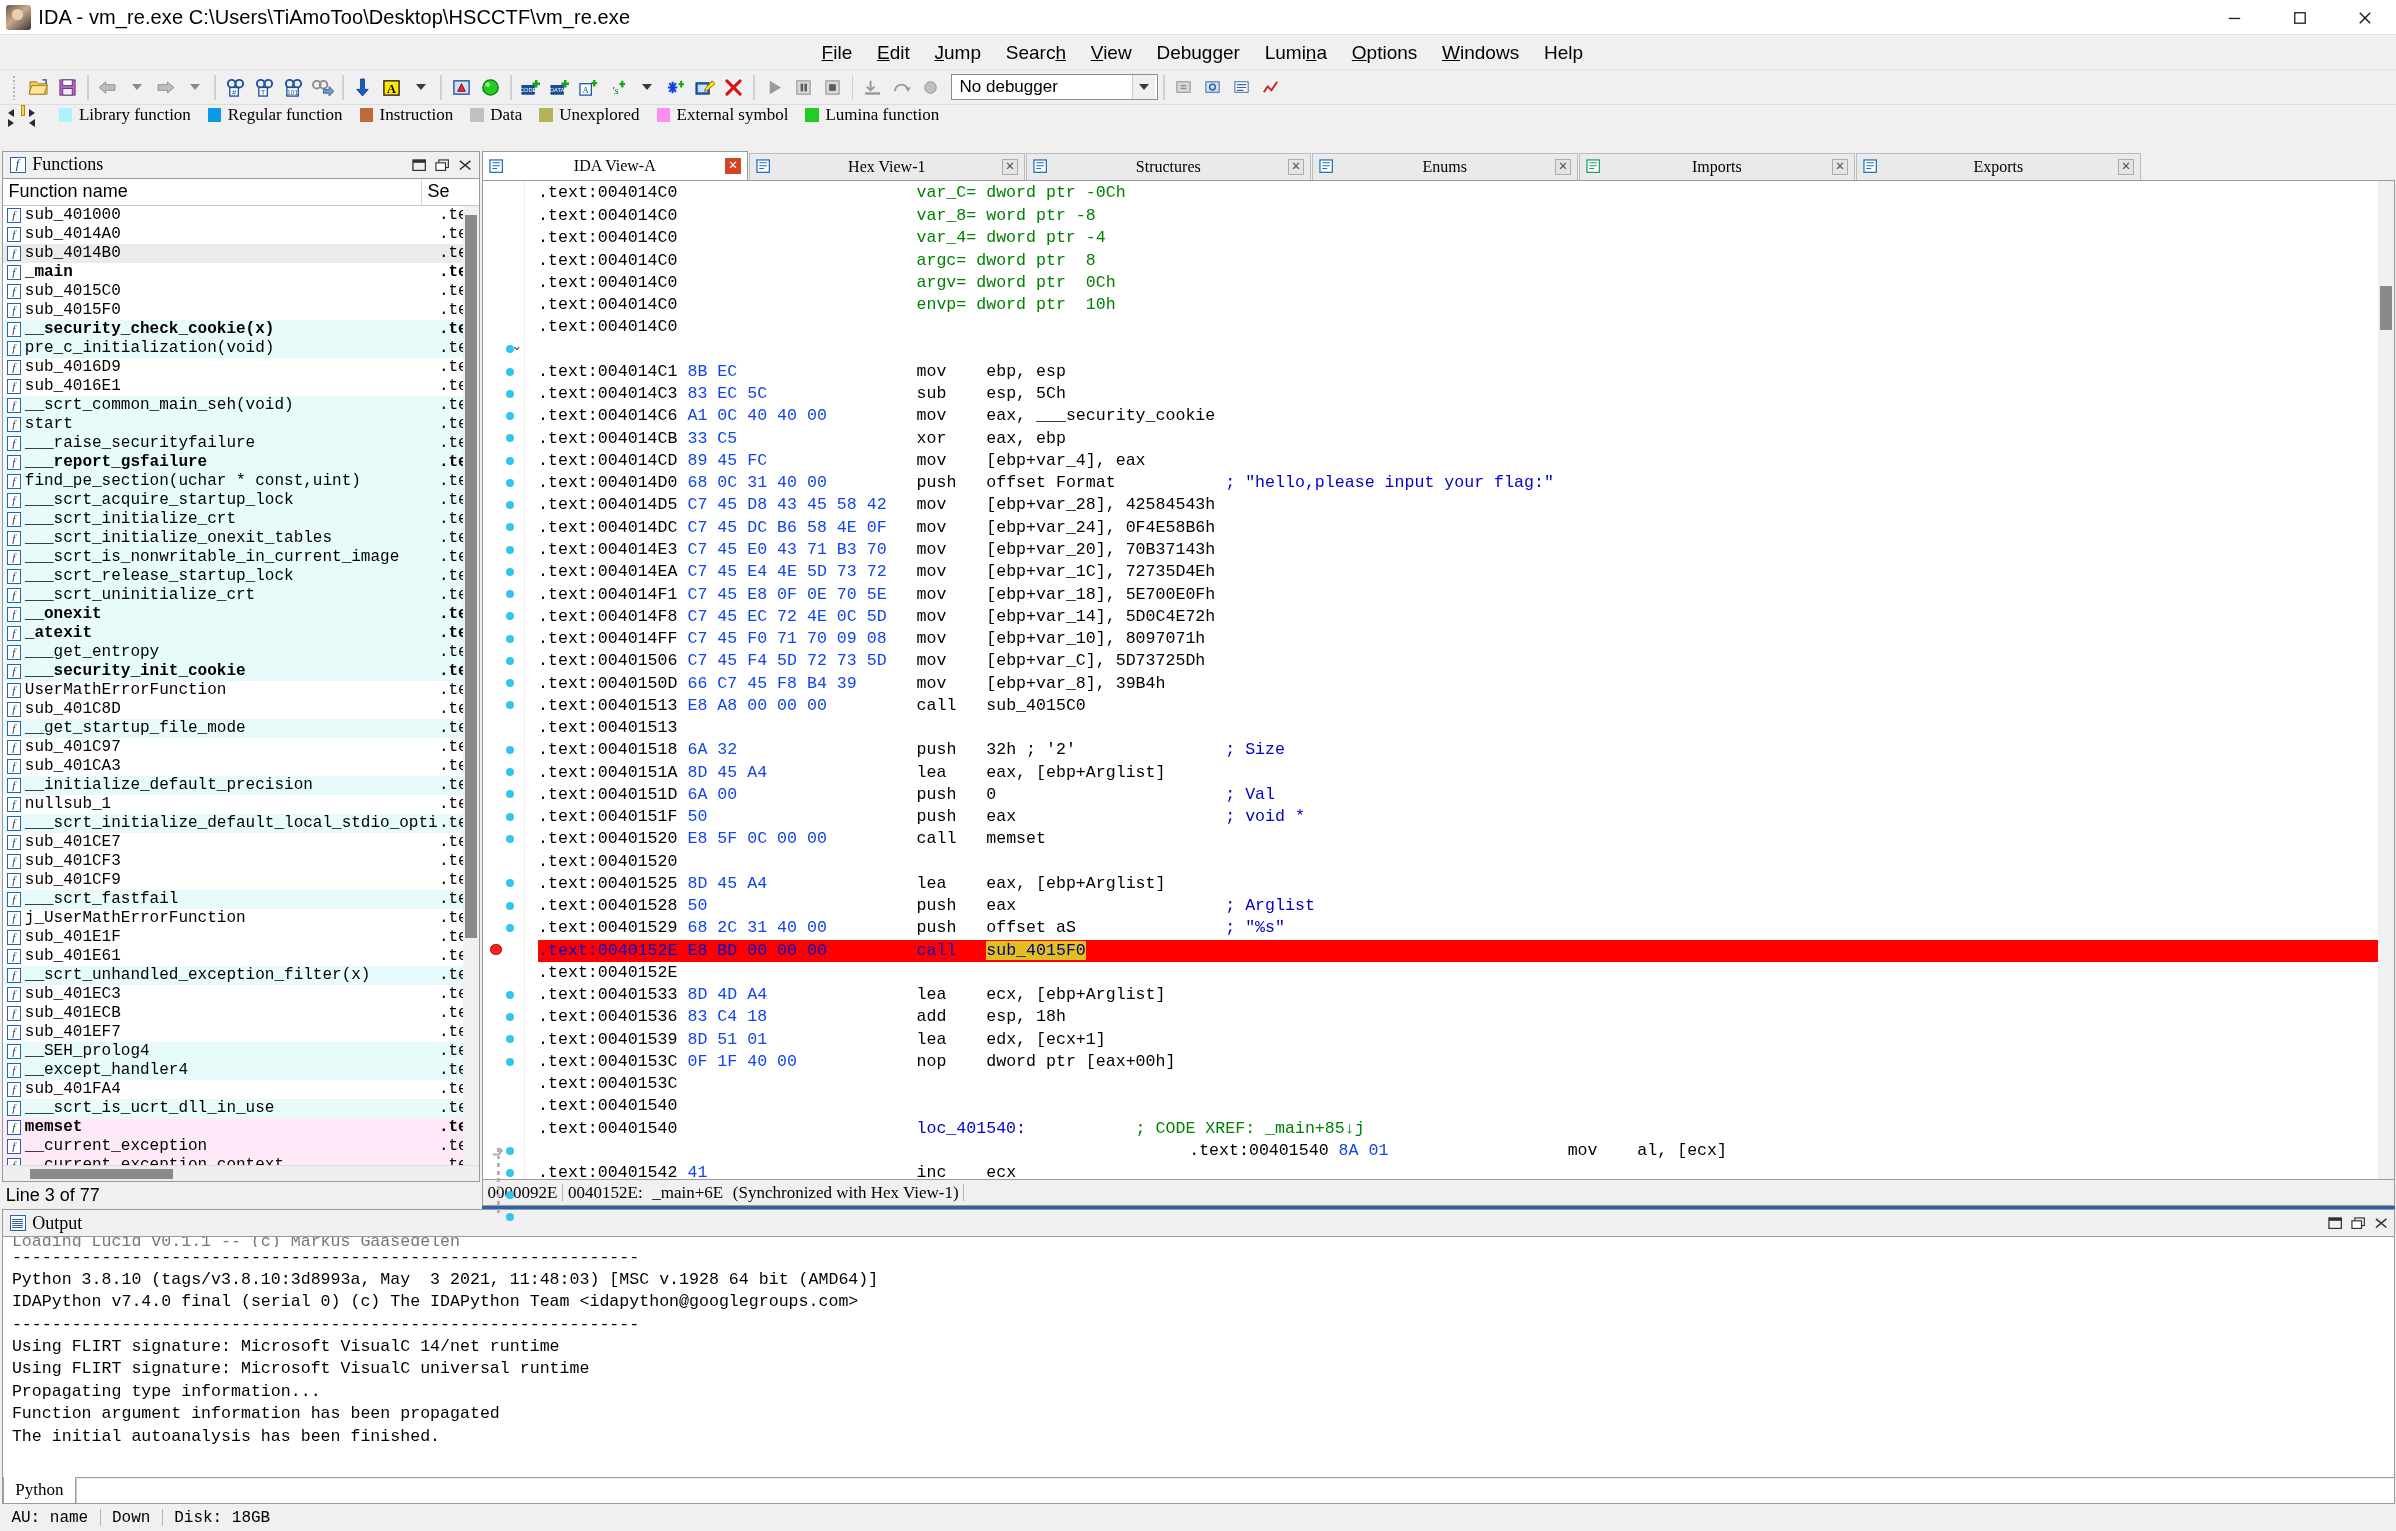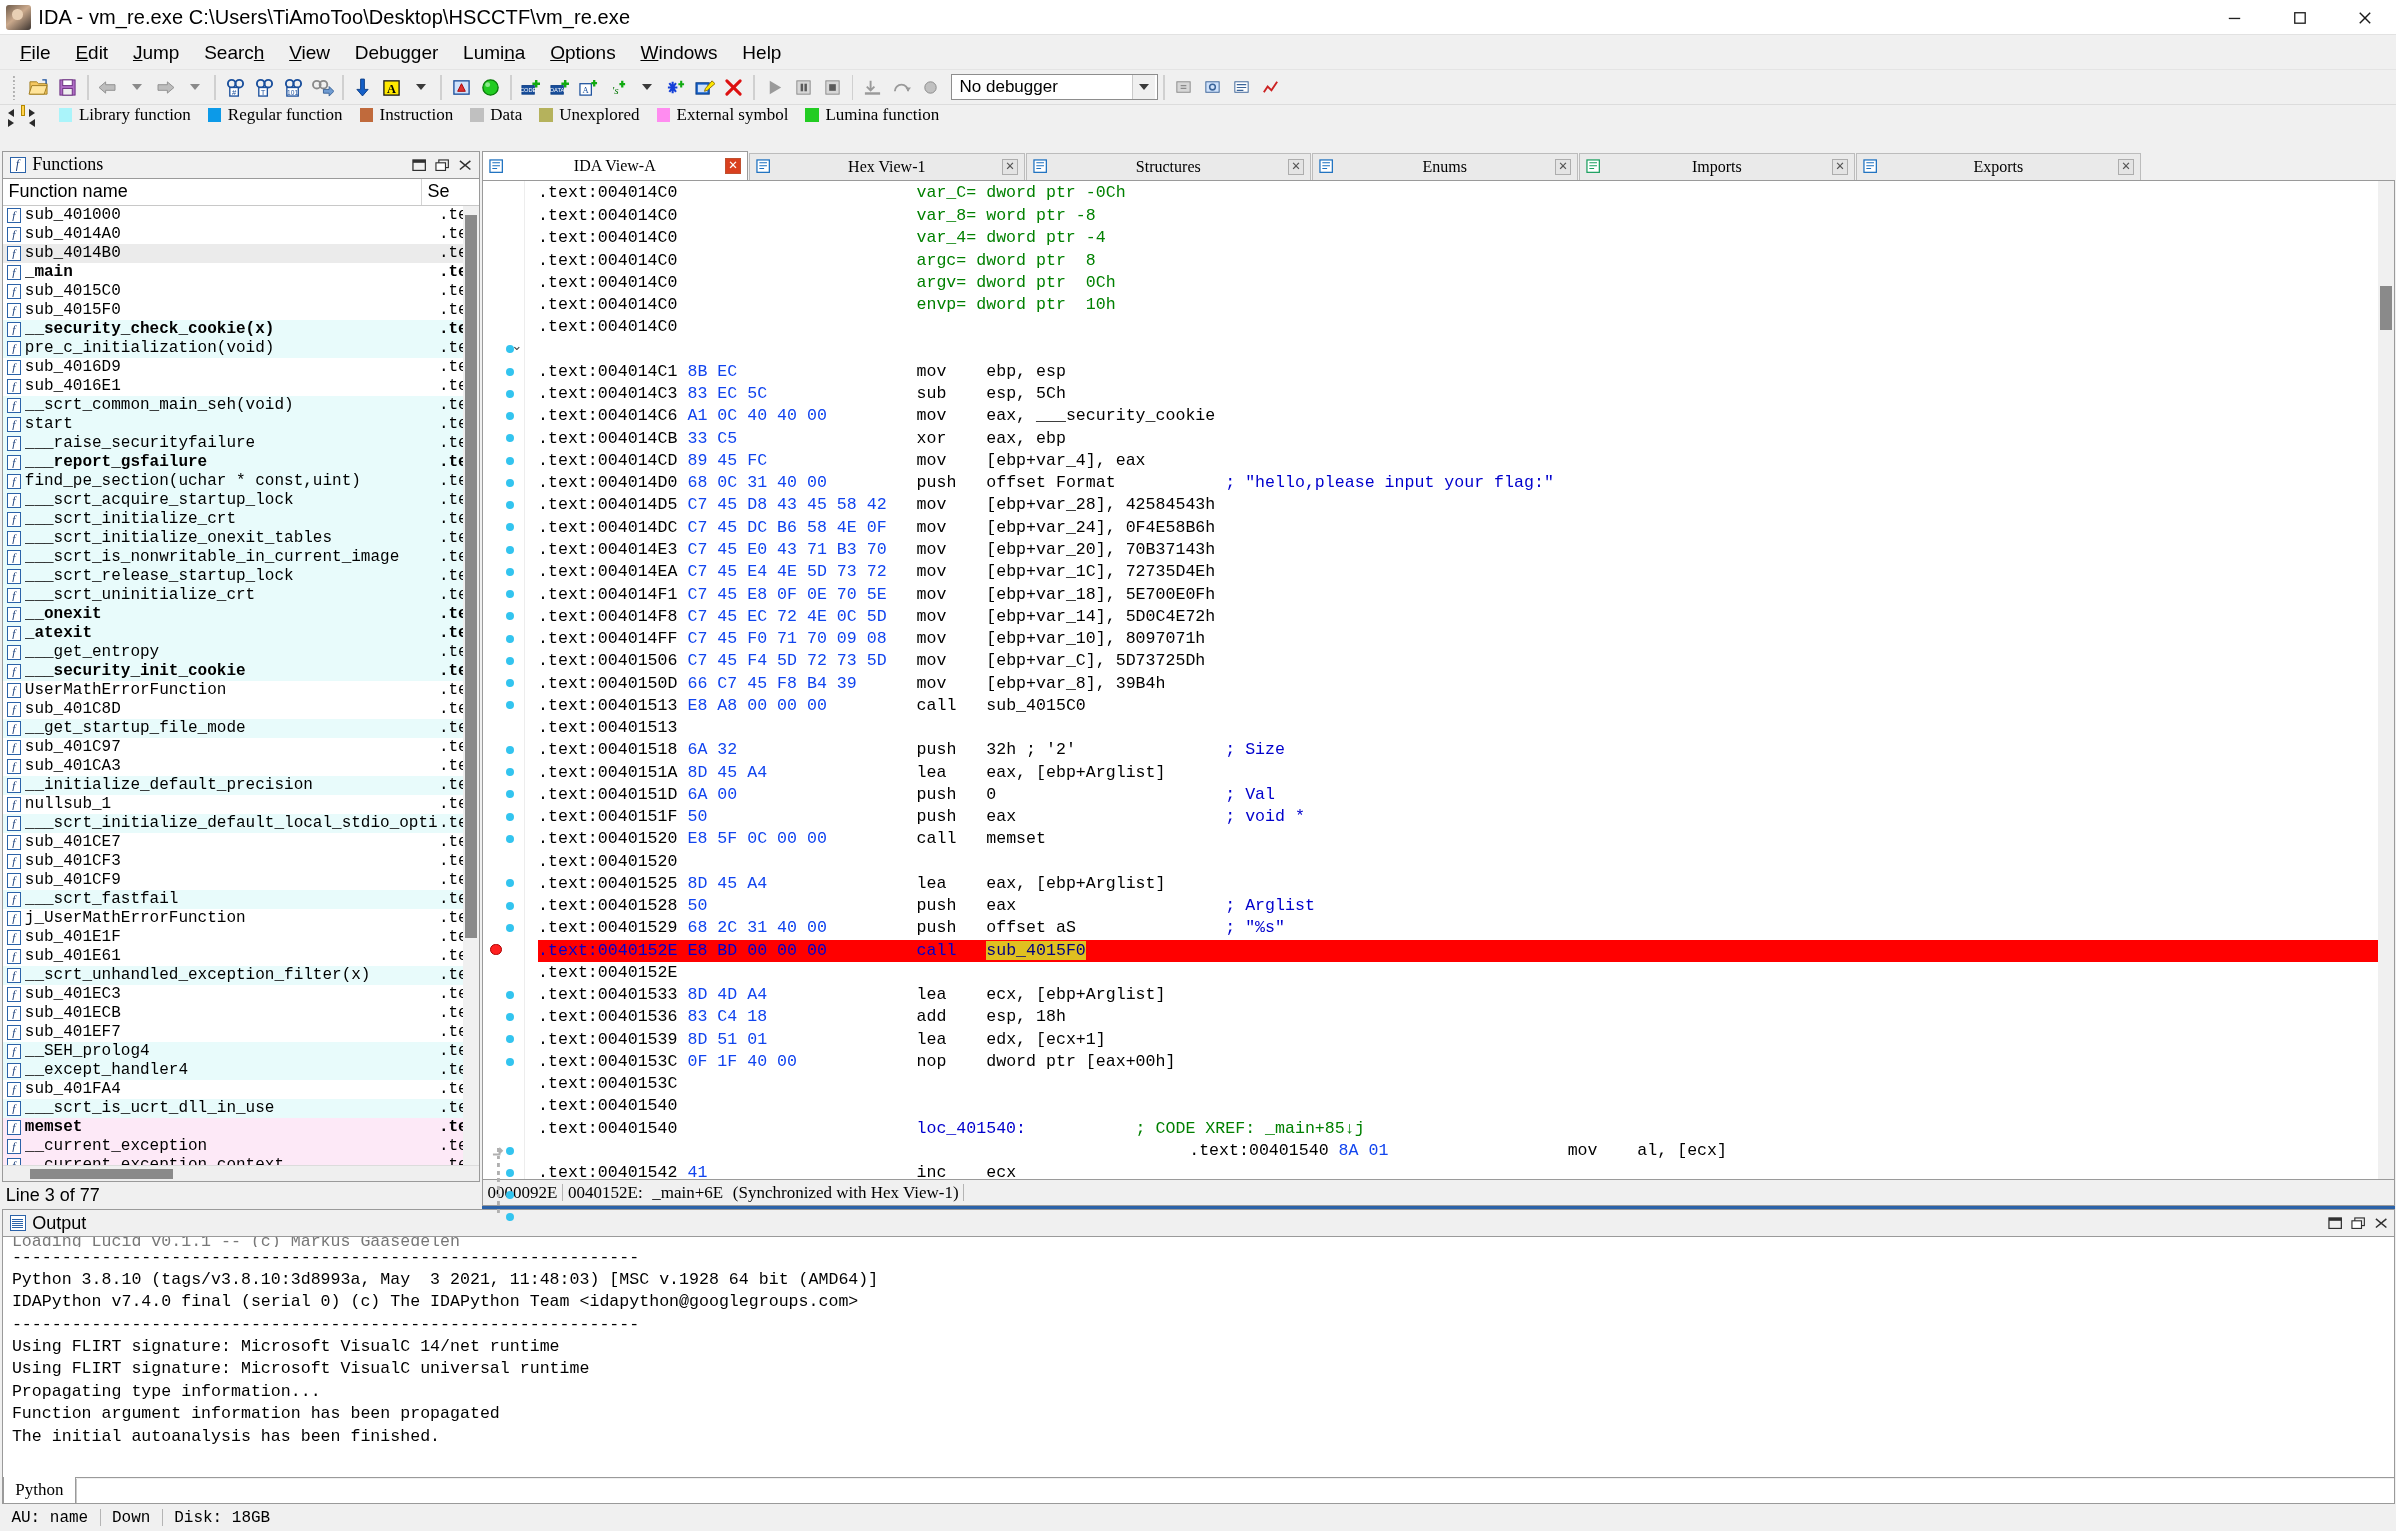--- a/index.html
+++ b/index.html
@@ -29,21 +29,21 @@
   .tb-spacer { flex: 1 1 auto; }
   .tb-btns { display: flex; height: 35px; }
   .tb-btn {
     width: 65px; height: 35px; display: flex; align-items: center; justify-content: center;
     font-size: 18px; color: #1a1a1a;
   }
 
   
   .menubar {
     height: 35px; flex: 0 0 35px; background: #f0f0f0; display: flex; align-items: center;
-    padding-left: 7.6px; border-bottom: 1px solid #e4e4e4;
+    padding-left: 7.6px; border-bottom: 1px solid #e4e4e4; justify-content: center;
   }
   .menu-item {
     font-size: 19px; color: #000; padding: 3.8px 12.4px; white-space: nowrap; line-height: 1;
   }
   .menu-item u { text-decoration: underline; }
 
   
   .toolbar {
     height: 35px; flex: 0 0 35px; background: #f0f0f0; display: flex; align-items: center;
     padding-left: 5.7px; gap: 0; border-bottom: 1px solid #dcdcdc;
@@ -176,21 +176,21 @@
 
   
   .outwrap { flex: 0 0 295px; display: flex; flex-direction: column; padding: 0 1.9px 0 1.9px; }
   .out-head {
     height: 27px; flex: none; display: flex; align-items: center; background: #f0f0f0;
     border: 1px solid #9a9a9a; border-bottom: none; padding: 0 1.9px;
   }
   .out-head .oico { width: 16px; height: 16px; margin: 0 6.7px 0 4.8px; flex:none; border:1px solid #2b62a8; background:#fff;
     display:flex; flex-direction:column; justify-content:center; gap:1px; padding:1.9px; }
   .out-head .oico i { display:block; height:1px; background:#2b62a8; }
-  .out-head .otitle { font-size: 18px; font-family: Liberation Sans, sans-serif; color: #000; }
+  .out-head .otitle { font-size: 18px; font-family: Liberation Serif, serif; color: #000; }
   .out-head .spacer { flex: 1 1 auto; }
   .out-body { flex: 1 1 auto; border: 1px solid #9a9a9a; background: #fff; overflow: hidden;
     font-family: "Liberation Mono", monospace; font-size: 16.6px; color: #000; padding: 0 9px; min-height:0; }
   .out-body .oline { height: 22.4px; line-height: 22.4px; white-space: pre; }
   .out-body .oline.clip { height: 9.5px; line-height: 9.5px; overflow: hidden; color: #777; }
   .py-tabrow { height: 26px; flex: none; display: flex; align-items: flex-end; border: 1px solid #9a9a9a; border-top:none; background:#f0f0f0; }
   .py-tab { height: 26px; padding: 0 11.4px; display: flex; align-items: center; background: #fff;
     border: 1px solid #9a9a9a; border-bottom: none; border-top:none; font-size: 17px; font-family: "Liberation Serif", serif; }
   .py-input { flex: 1 1 auto; height: 24px; background: #fff; border-left: 1px solid #c9c9c9; }
 

